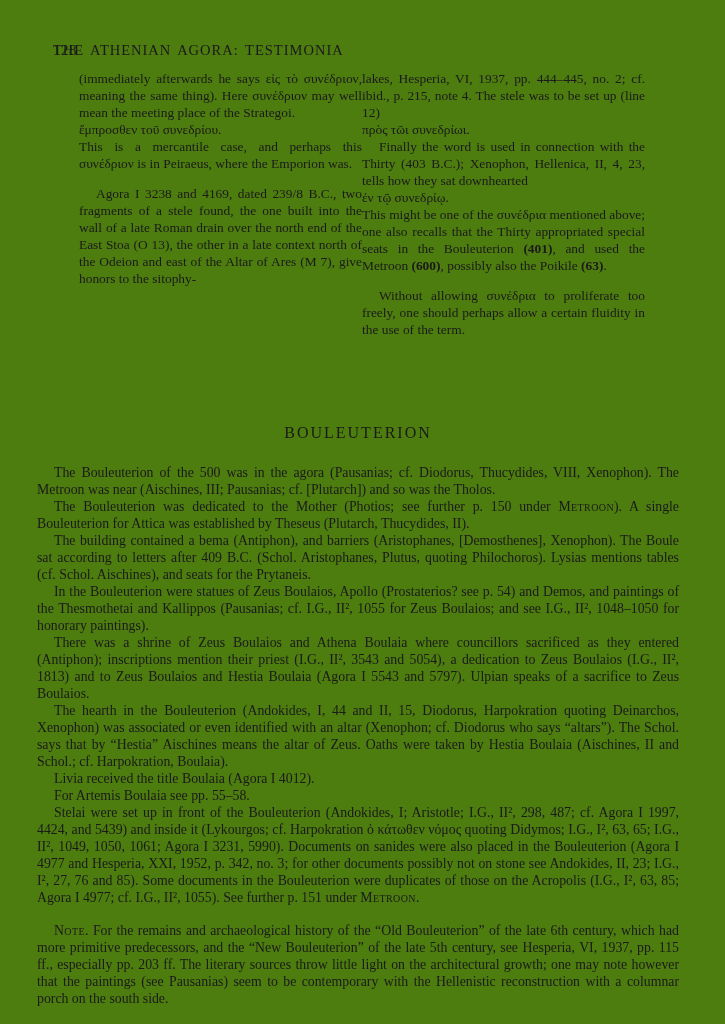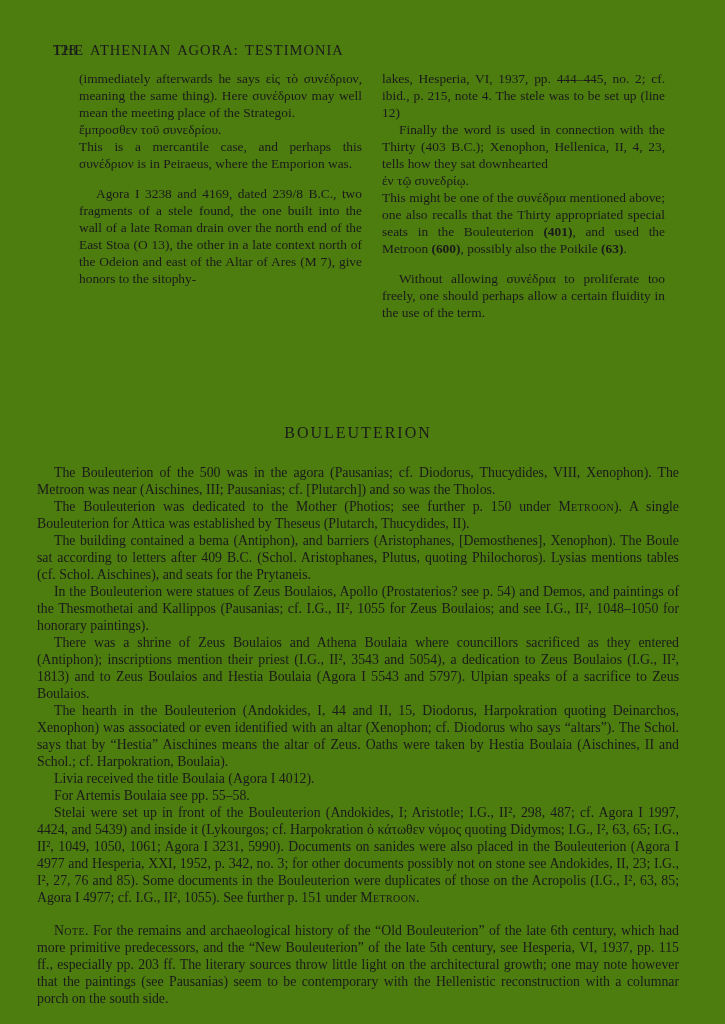--- a/index.html
+++ b/index.html
@@ -12,21 +12,21 @@
     font-family:"Liberation Serif","DejaVu Serif",serif;
     overflow:hidden;
   }
   
   .header{position:absolute;top:42px;left:53px;right:52px;height:20px;}
   .page-num{position:absolute;left:0;top:0;font-size:15px;letter-spacing:.5px;}
   .running-title{font-size:14.5px;letter-spacing:1px;word-spacing:2px;}
   
   .two-col{
     position:absolute;top:70px;left:79px;width:586px;
-    display:flex;gap:20px;
+    display:flex;
     font-size:13.4px;line-height:17px;
   }
   .col{width:283px;}
   .col p{margin:0;text-align:justify;}
   .p-indent{text-indent:17px;}
   .p-space{margin-top:13px !important;}
   .greek-quote{margin:9px 0;text-align:left !important;}
   
   .main{
     position:absolute;top:424px;left:37px;width:642px;
@@ -57,20 +57,21 @@
 
   <div class="two-col">
     <div class="col">
       <p><span>(immediately afterwards he says εἰς τὸ συνέδριον, meaning the same thing). Here συνέδριον may well mean the meeting place of the Strategoi.</span></p>
       <p class="greek-quote">ἔμπροσθεν τοῦ συνεδρίου.</p>
       <p><span>This is a mercantile case, and perhaps this συνέδριον is in Peiraeus, where the Emporion was.</span></p>
       <p class="p-indent p-space"><span>Agora I 3238 and 4169, dated 239/8 B.C., two fragments of a stele found, the one built into the wall of a late Roman drain over the north end of the East Stoa (O 13), the other in a late context north of the Odeion and east of the Altar of Ares (M 7), give honors to the </span><span class="seg-i">sitophy-</span></p>
     </div>
     <div class="col">
       <p><span class="seg-i">lakes</span><span>, </span><span class="seg-i">Hesperia</span><span>, VI, 1937, pp. 444–445, no. 2; cf. </span><span class="seg-i">ibid.</span><span>, p. 215, note 4. The stele was to be set up (line 12)</span></p>
+      <p class="greek-quote">πρὸς τῶι συνεδρίωι.</p>
       <p class="p-indent"><span>Finally the word is used in connection with the Thirty (403 B.C.); Xenophon, </span><span class="seg-i">Hellenica</span><span>, II, 4, 23, tells how they sat downhearted</span></p>
       <p class="greek-quote">ἐν τῷ συνεδρίῳ.</p>
       <p><span>This might be one of the συνέδρια mentioned above; one also recalls that the Thirty appropriated special seats in the Bouleuterion </span><span class="seg-b">(401)</span><span>, and used the Metroon </span><span class="seg-b">(600)</span><span>, possibly also the Poikile </span><span class="seg-b">(63)</span><span>.</span></p>
       <p class="p-indent p-space"><span>Without allowing συνέδρια to proliferate too freely, one should perhaps allow a certain fluidity in the use of the term.</span></p>
     </div>
   </div>
 
   <div class="main">
     <h2 class="sec-heading">BOULEUTERION</h2>
     <p><span>The Bouleuterion of the 500 was in the agora (Pausanias; cf. Diodorus, Thucydides, VIII, Xenophon). The Metroon was near (Aischines, III; Pausanias; cf. [Plutarch]) and so was the Tholos.</span></p>

